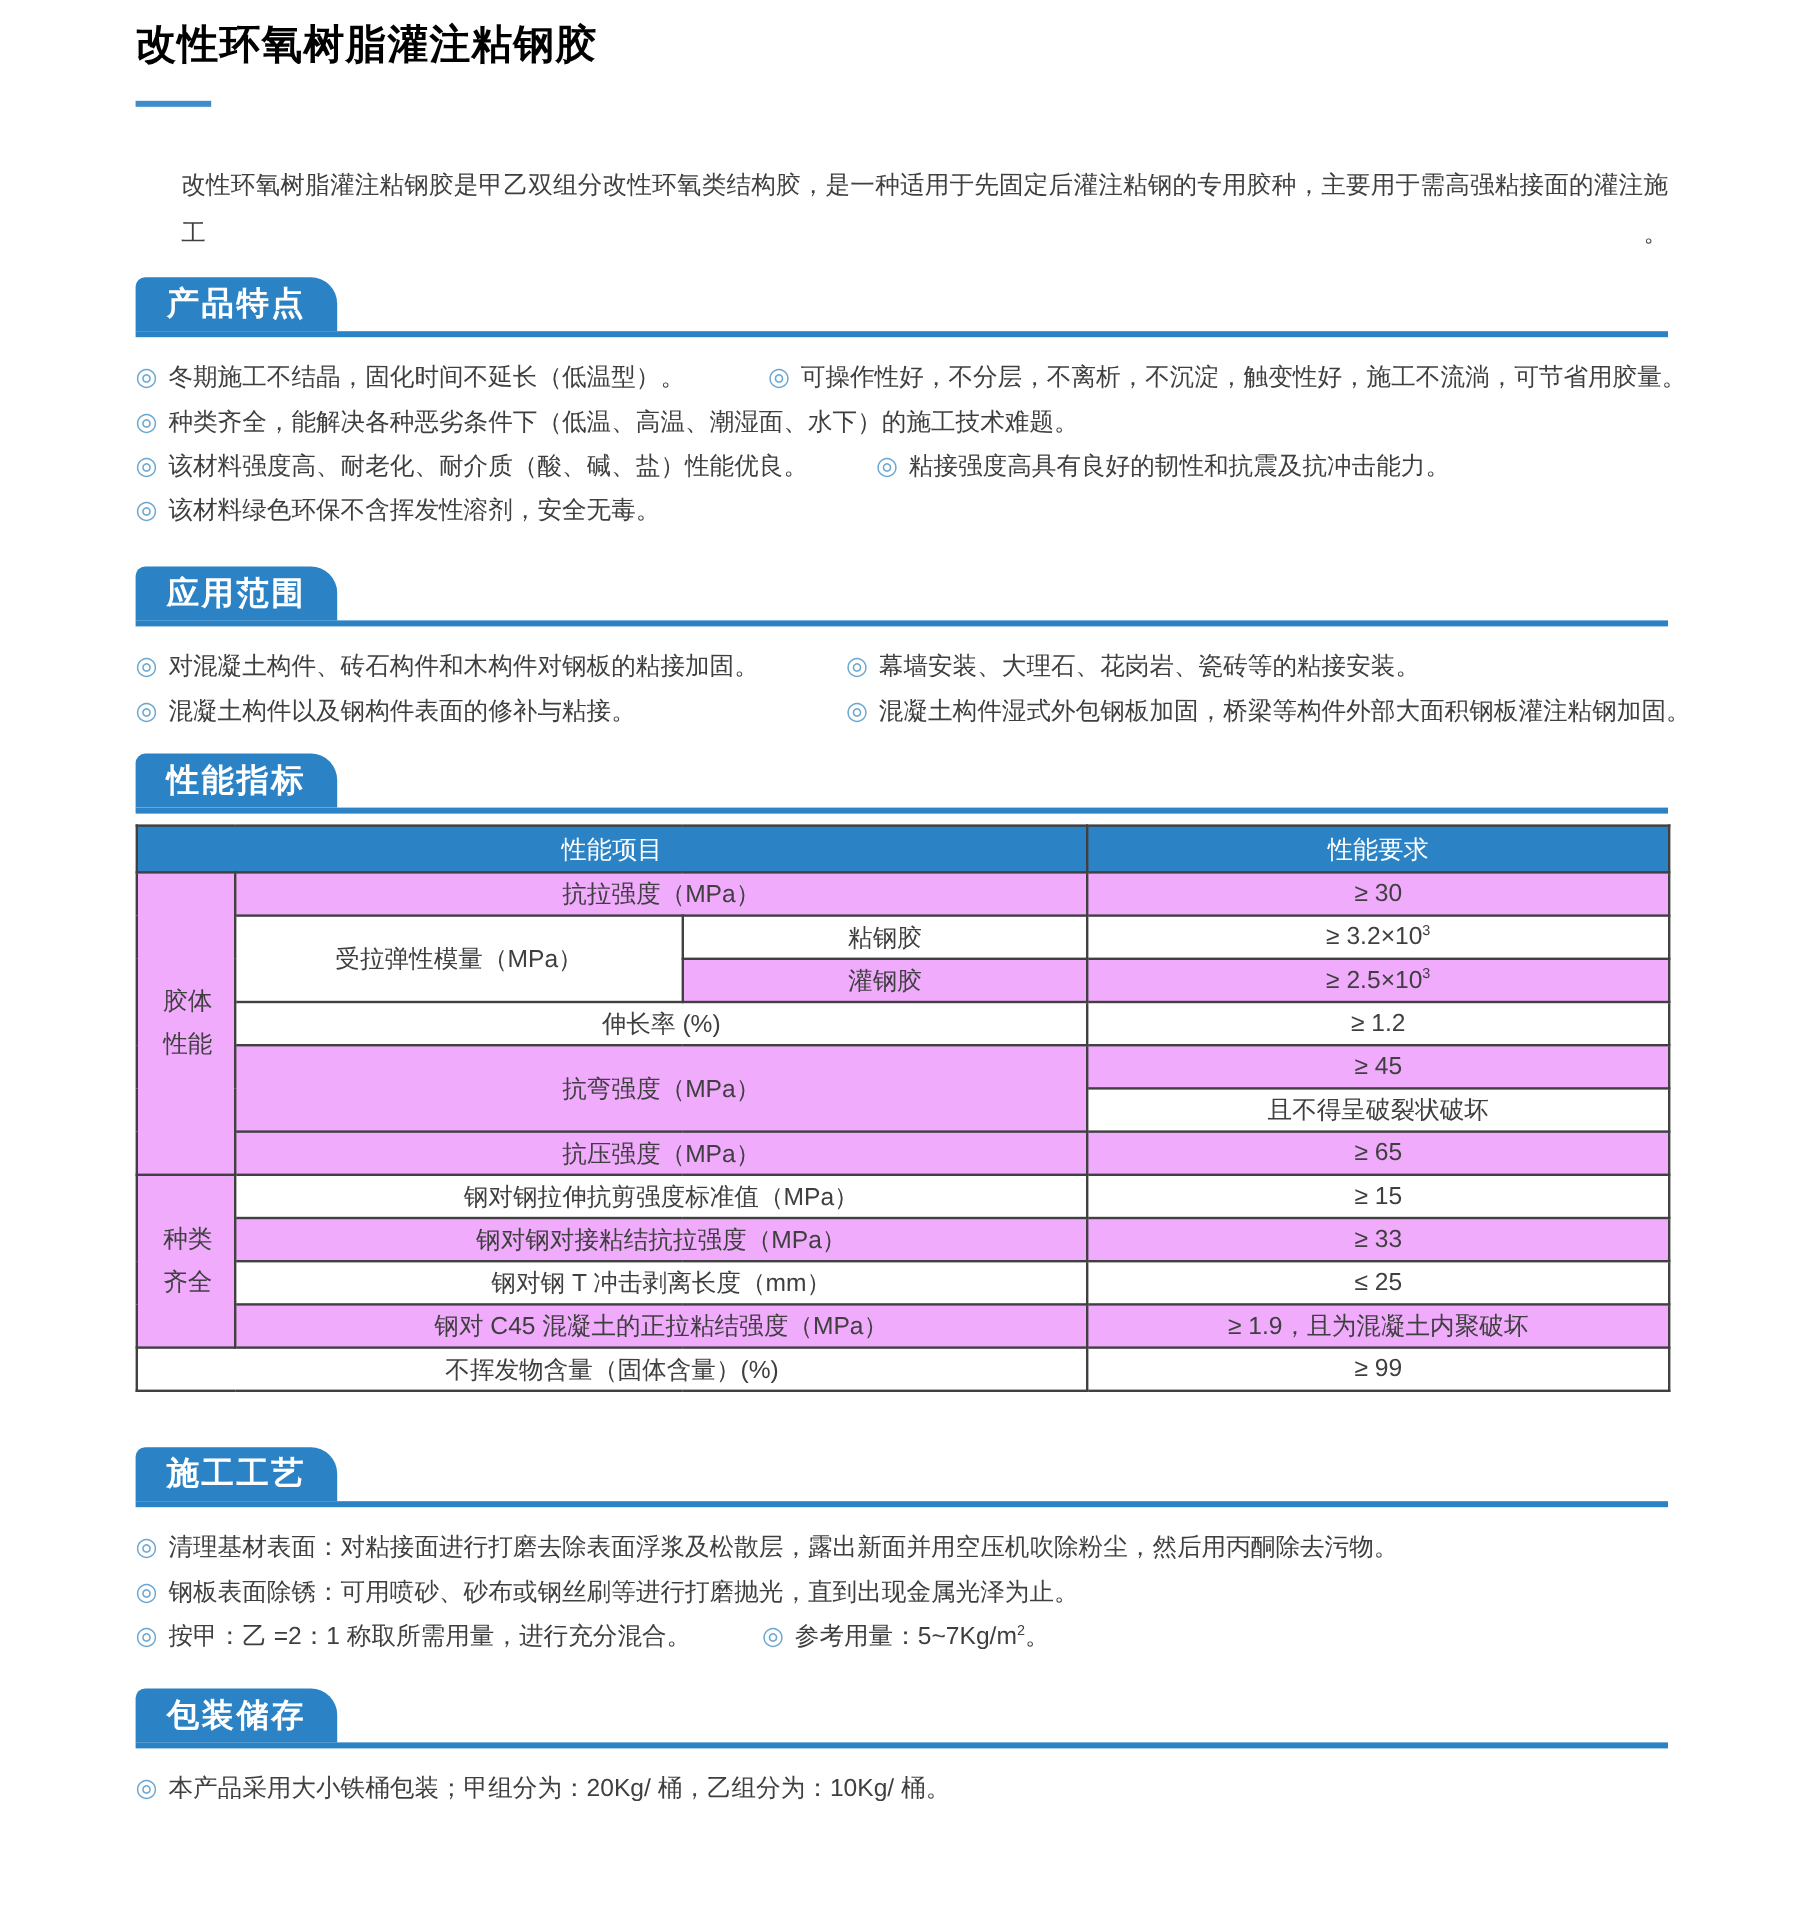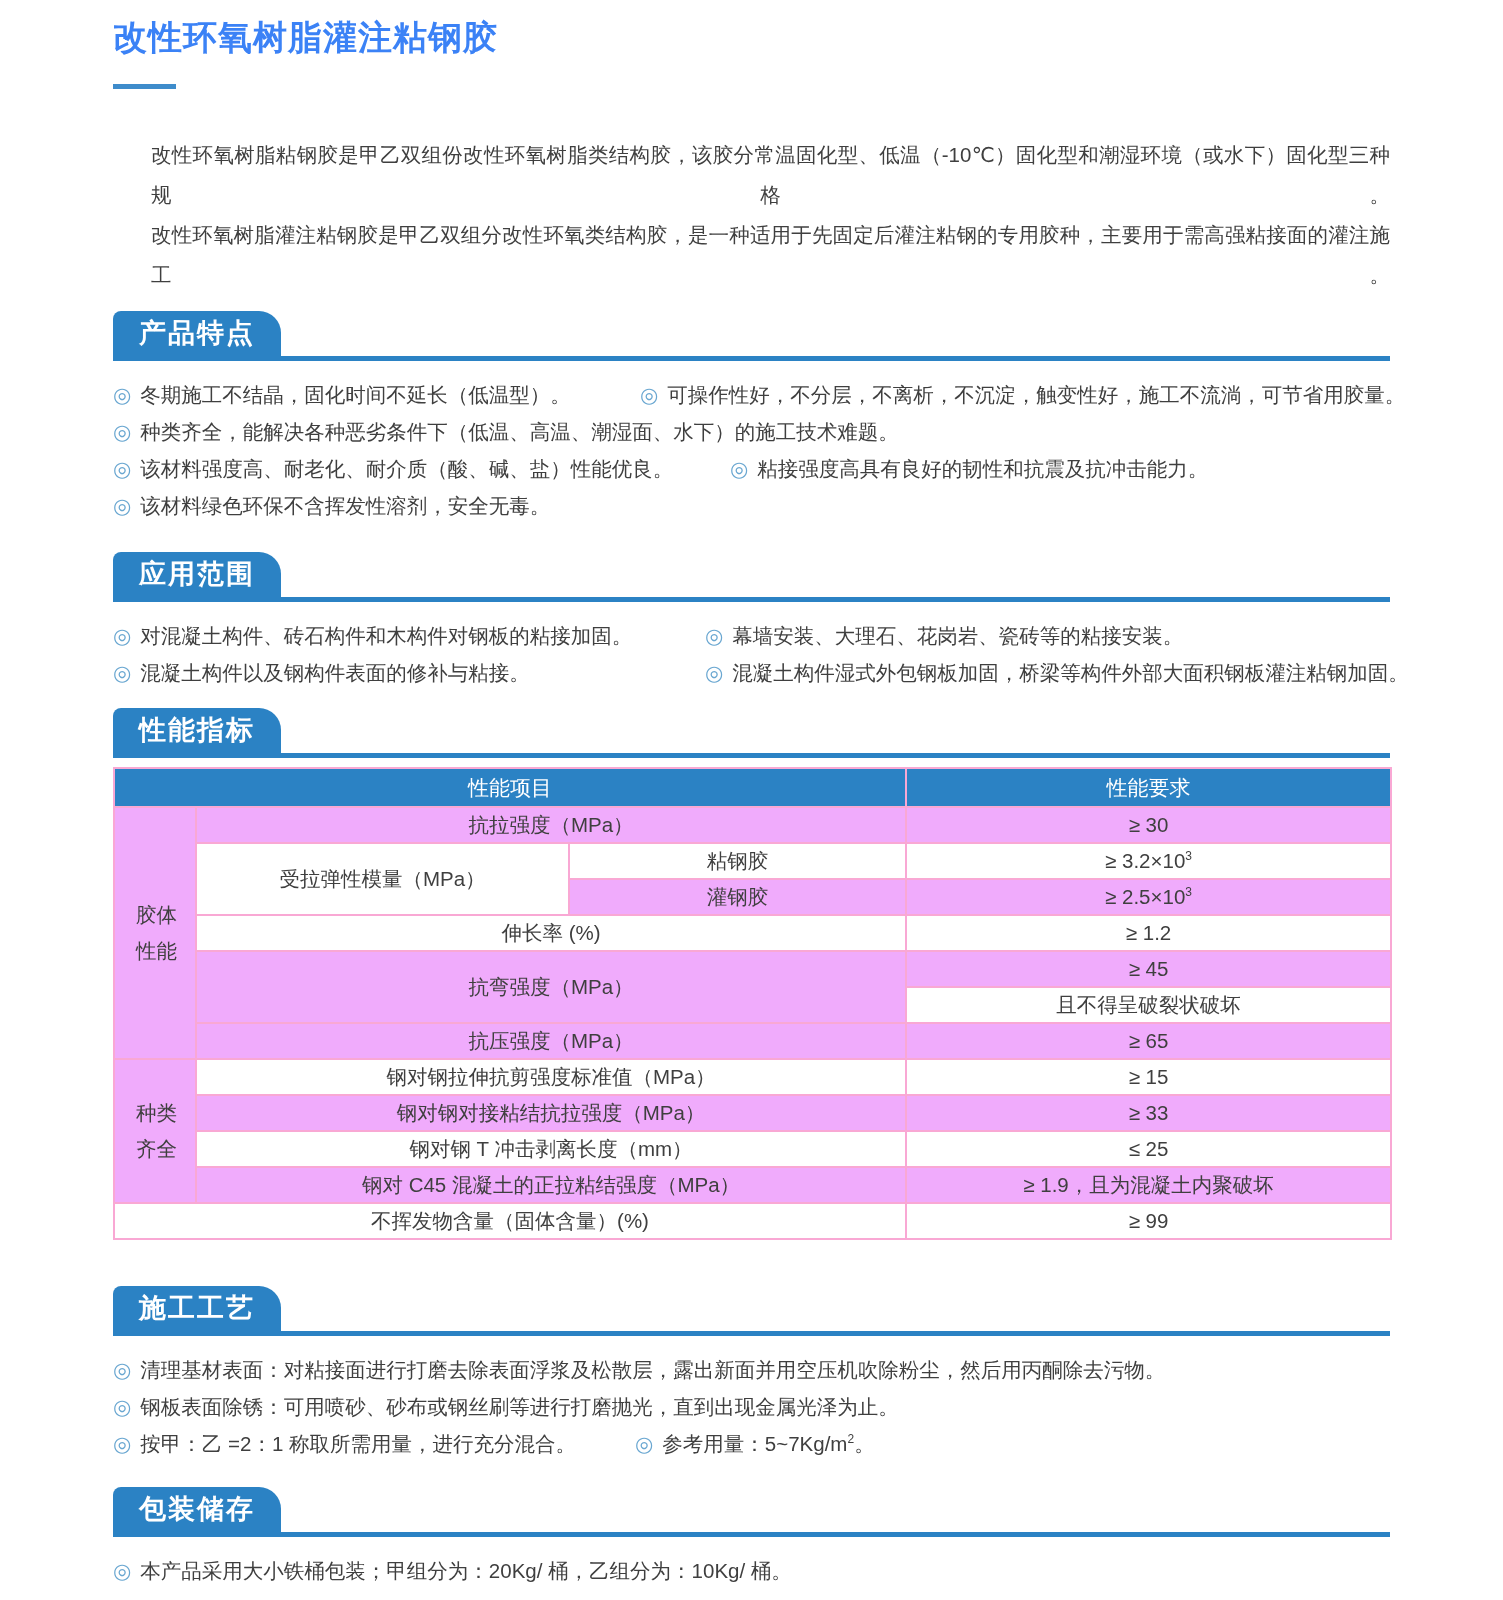--- a/index.html
+++ b/index.html
@@ -3,21 +3,21 @@
 <meta charset="utf-8">
 <style>
   * { box-sizing: border-box; }
   html,body { margin:0; padding:0; }
   body {
     width:1503px; height:1600px; background:#ffffff; overflow:hidden;
     font-family:"Liberation Sans","DejaVu Sans",sans-serif; color:#3f3f3f;
   }
   .page { padding:14px 113px 0 113px; width:1503px; }
 
-  .title { color:#3b82f6; font-size:34px; font-weight:bold; line-height:46px; letter-spacing:1px; }
+  .title { color:#000000; font-size:34px; font-weight:bold; line-height:46px; letter-spacing:1px; }
   .title-underline { width:63px; height:5px; background:#3e8ccb; margin-top:24px; }
 
   .intro { margin-top:46px; }
   .intro .iline {
     padding-left:38px; font-size:20.5px; line-height:40px;
     text-align:justify; text-align-last:justify;
   }
 
   .section-head { border-bottom:5px solid #2b82c4; line-height:0; }
   .banner {
@@ -34,38 +34,37 @@
   .bullets { margin-top:15px; }
   .brow { position:relative; height:37px; line-height:37px; font-size:20.5px; white-space:nowrap; }
   .bitem { display:inline-flex; align-items:baseline; }
   .bitem.abs { position:absolute; top:0; }
   .bullet { color:#6aa7d1; font-size:21px; margin-right:9px; }
   sup { font-size:12px; line-height:0; }
 
   .ptable-caption { margin-top:15px; text-align:center; font-size:20px; line-height:26px; color:#3f3f3f; }
   table.ptable { border-collapse:collapse; table-layout:fixed; width:1277px; margin-top:9px; }
   .ptable th, .ptable td {
-    border:2px solid #f9a8d4; text-align:center; vertical-align:middle;
+    border:2px solid #404040; text-align:center; vertical-align:middle;
     padding:0 6px; height:36px; font-size:20.5px; font-weight:normal;
   }
   .ptable th { background:#2b82c4; color:#ffffff; font-size:21px; height:39px; }
   .ptable td.gray  { background:#f0abfc; }
   .ptable td.white { background:#ffffff; }
   .glabel { display:inline-block; width:44px; word-break:break-all; line-height:36px; text-align:right; }
 </style>
 </head>
 <body>
 
 <div class="page">
 
   <div class="title">改性环氧树脂灌注粘钢胶</div>
   <div class="title-underline"></div>
 
   <div class="intro">
-    <div class="iline">改性环氧树脂粘钢胶是甲乙双组份改性环氧树脂类结构胶，该胶分常温固化型、低温（-10℃）固化型和潮湿环境（或水下）固化型三种规格。</div>
     <div class="iline">改性环氧树脂灌注粘钢胶是甲乙双组分改性环氧类结构胶，是一种适用于先固定后灌注粘钢的专用胶种，主要用于需高强粘接面的灌注施工。</div>
   </div>
 
   <div class="section-head mt-features">
     <div class="banner">产品特点</div>
   </div>
   <div class="bullets">
     <div class="brow">
       <span class="bitem">
           <span class="bullet">◎</span>

